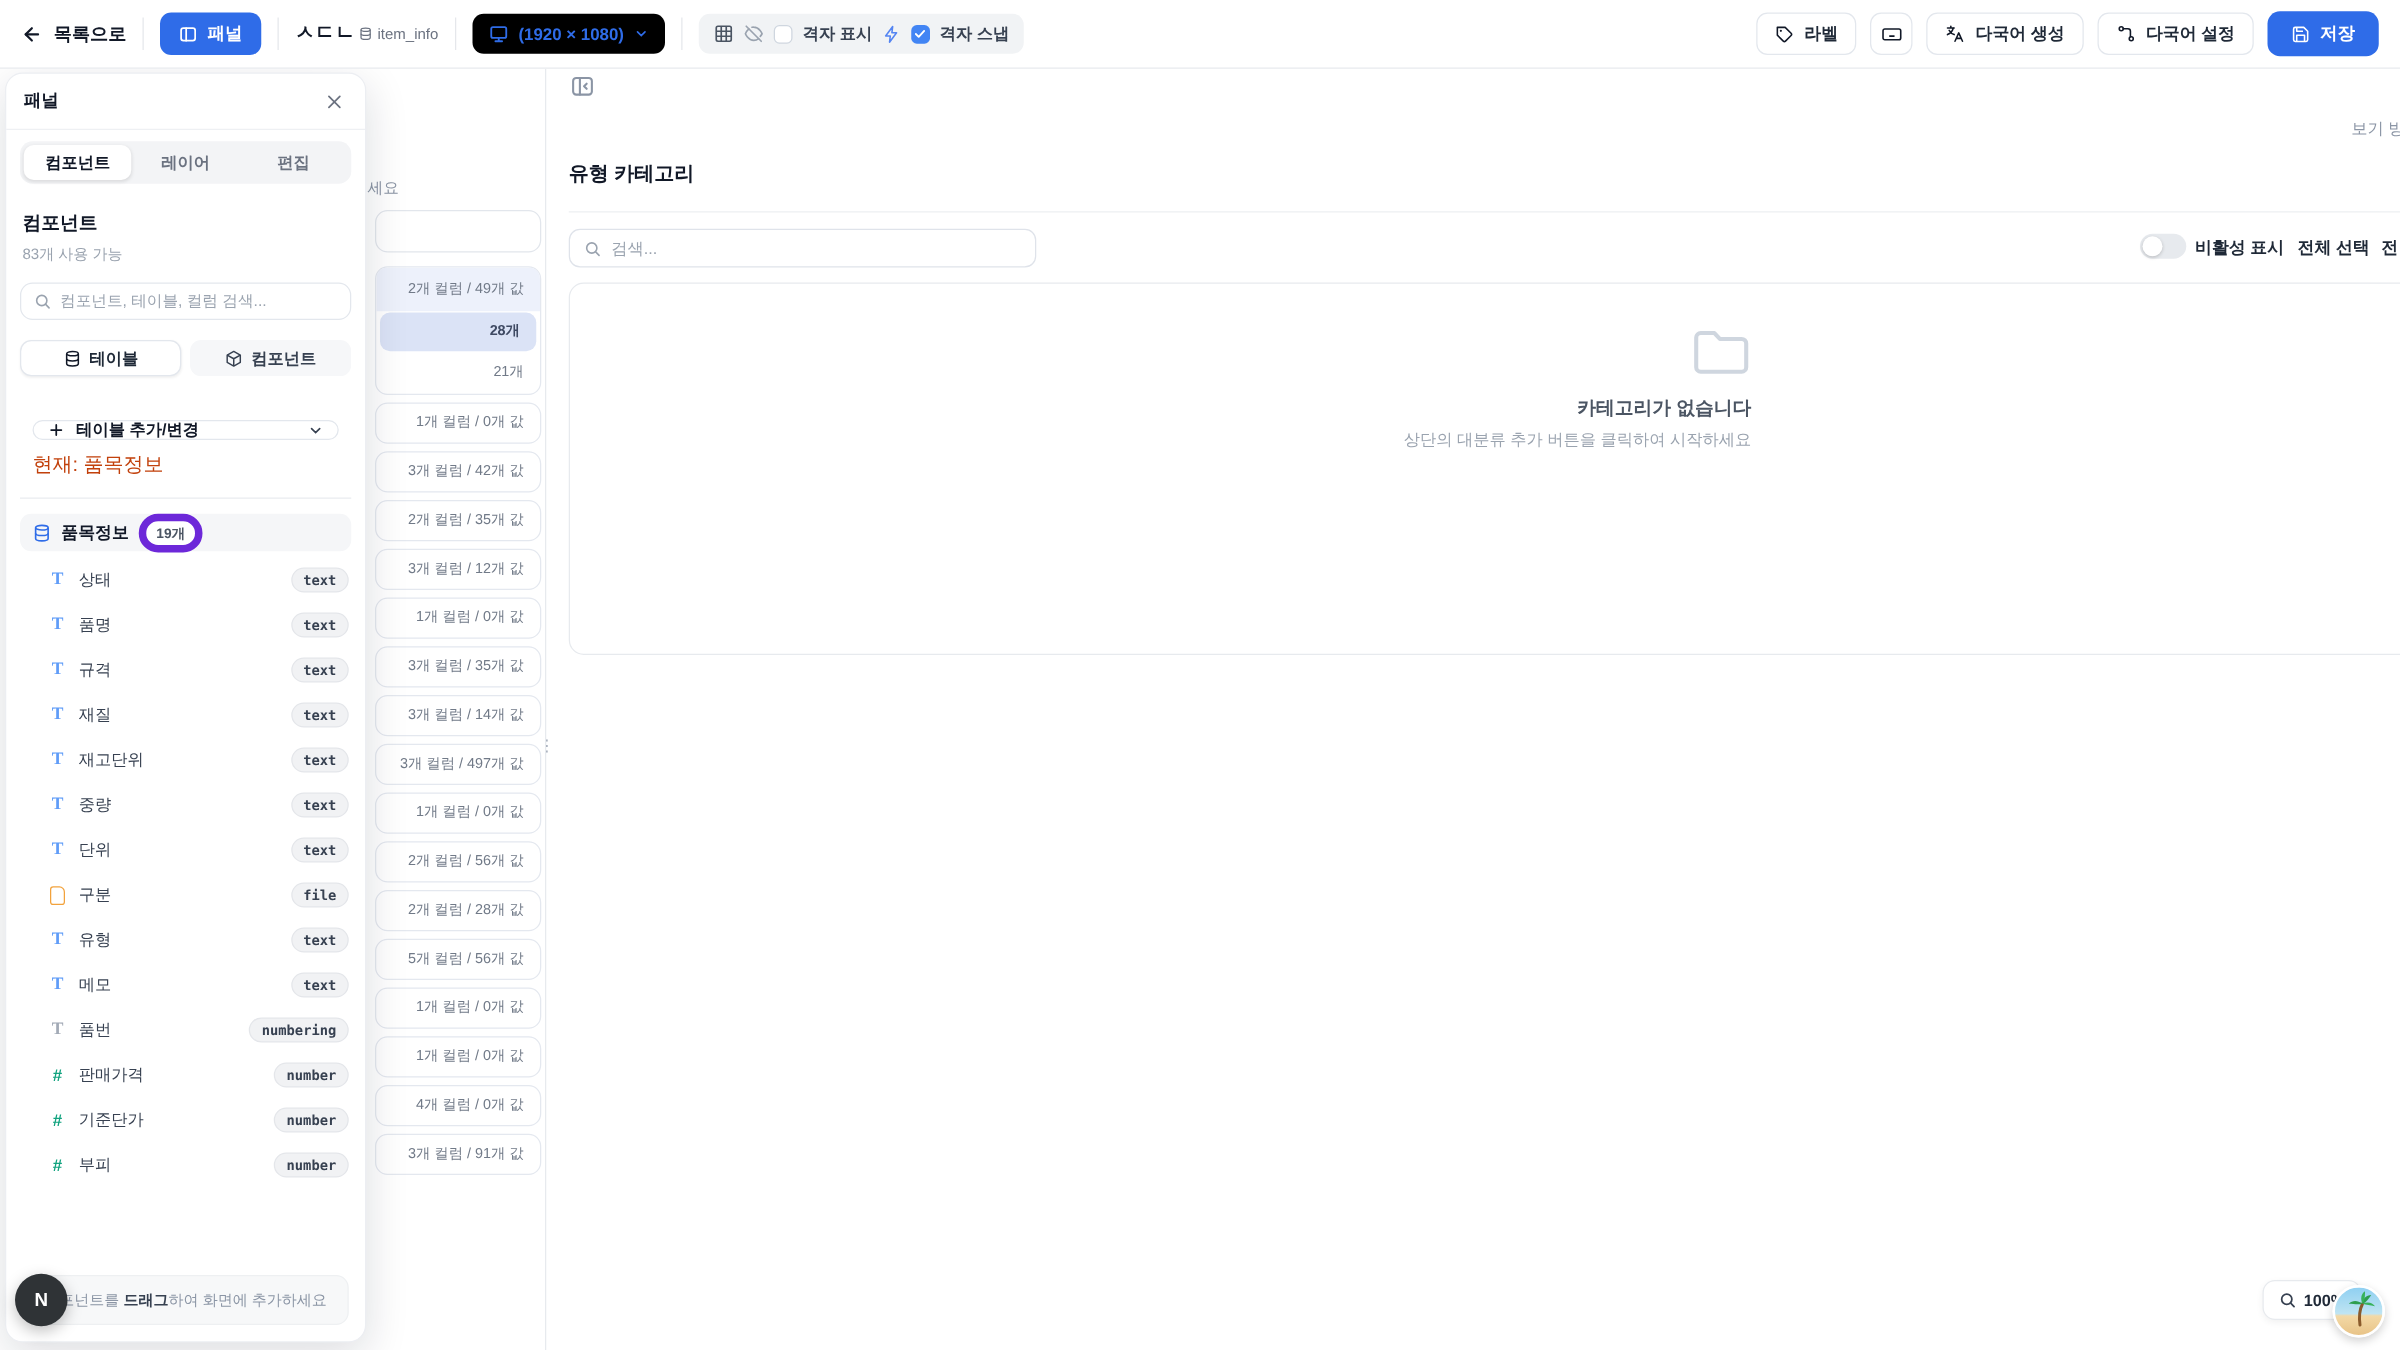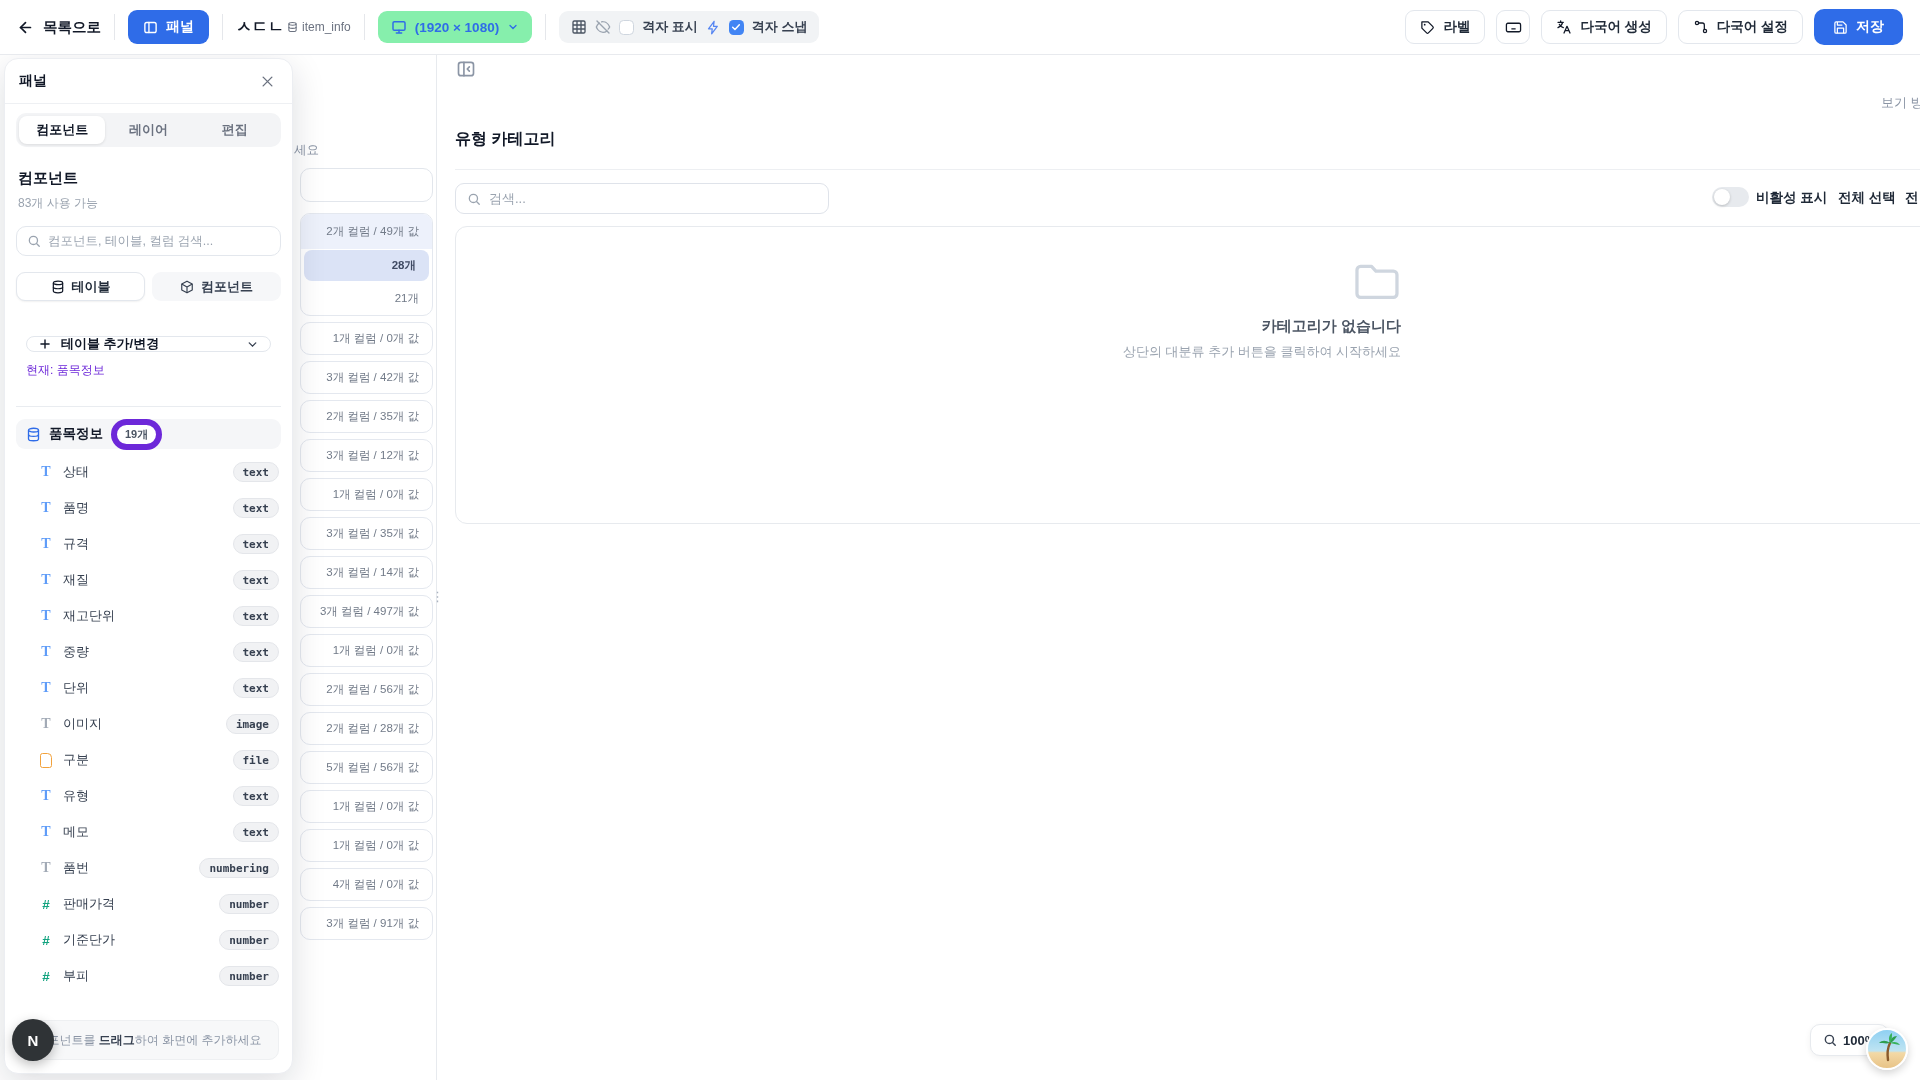--- a/index.html
+++ b/index.html
@@ -14,21 +14,21 @@
              gap:13px; z-index:40; }
   .vdiv { width:1px; height:26px; background:#e5e7eb; flex:none; }
   .back-group { display:flex; align-items:center; gap:9px; cursor:pointer; }
   .back-label { font-size:14.5px; font-weight:700; color:#111827; }
   .btn-blue { display:flex; align-items:center; gap:8px; background:#2f6ce8; color:#fff;
               border:none; border-radius:9px; height:34px; padding:0 15px; font-size:14px;
               font-weight:700; cursor:pointer; font-family:inherit; }
   .title-block { display:flex; flex-direction:row; justify-content:center; gap:3px; }
   .app-title { font-size:16px; font-weight:800; color:#111827; line-height:1; }
   .app-sub { display:flex; align-items:center; gap:4px; color:#6b7280; font-size:12px; line-height:1; }
-  .pill-res { display:flex; align-items:center; gap:8px; background:#86efac; color:#2f6ce8;
+  .pill-res { display:flex; align-items:center; gap:8px; background:#000000; color:#2f6ce8;
               border-radius:9px; height:32px; padding:0 13px; font-size:13.5px; font-weight:700;
               cursor:pointer; }
   .pill-grid { display:flex; align-items:center; gap:8px; background:#f1f3f5; color:#374151;
                border-radius:9px; height:32px; padding:0 12px; font-size:13px; font-weight:600; }
   .cb { width:15px; height:15px; border-radius:4.5px; flex:none; }
   .cb-off { background:#fff; border:1.5px solid #cfd6df; }
   .cb-on  { background:#4285f4; display:flex; align-items:center; justify-content:center; }
   .tb-right { margin-left:auto; display:flex; align-items:center; gap:11px; }
   .btn-ghost { display:flex; align-items:center; gap:8px; background:#fff; border:1px solid #e3e7ed;
                border-radius:9px; height:34px; padding:0 14px; font-size:13.5px; font-weight:700;
@@ -77,21 +77,21 @@
   .src-row { margin:16px 11px 0; display:flex; gap:7px; flex:none; }
   .src-btn { flex:1; height:29px; display:flex; align-items:center; justify-content:center; gap:7px;
              font-size:13px; font-weight:700; color:#1f2937; border-radius:9px; cursor:pointer;
              font-family:inherit; }
   .src-btn.active { background:#fff; border:1px solid #e3e7ed; box-shadow:0 1px 2px rgba(0,0,0,.06); }
   .src-btn.idle { background:#f6f7f9; border:1px solid transparent; color:#374151; font-weight:600; }
   .add-table { margin:35px 21px 0; height:16px; flex:none; border:1px solid #e3e7ed; border-radius:9px;
                background:#fff; display:flex; align-items:center; gap:9px; padding:0 11px; font-size:13px;
                font-weight:700; color:#111827; cursor:pointer; font-family:inherit; }
   .add-table .chev { margin-left:auto; color:#374151; }
-  .current-lbl { margin:10px 21px 12px; font-size:12px; color:#6d28d9; }
+  .current-lbl { margin:10px 21px 0; font-size:16px; color:#c2410c; }
   .panel-hr { margin:15px 11px 0; border:none; border-top:1px solid #e9ecf0; flex:none; }
   .tbl-head { margin:12px 11px 0; height:30px; flex:none; background:#f5f6f8; border-radius:9px;
               display:flex; align-items:center; gap:8px; padding:0 10px; }
   .tbl-name { font-size:13.5px; font-weight:800; color:#111827; }
   .tbl-badge { background:#fff; border:6px solid #6d28d9; border-radius:999px; font-size:11px;
                font-weight:700; color:#4b5563; padding:2px 8px; }
   .fields { margin:5px 11px 0; flex:none; }
   .frow { height:36px; display:flex; align-items:center; padding:0 2px 0 21px; cursor:grab; }
   .fld-icon { width:18px; display:flex; align-items:center; justify-content:center; }
   .fld-icon::before { font-family:"Liberation Serif", serif; font-weight:700; font-size:14px; }
@@ -477,25 +477,20 @@
         <span class="fname">중량</span>
         <span class="fbadge">text</span>
       </div>
 
       <div class="frow">
         <span class="fld-icon" data-icon="text-blue"></span>
         <span class="fname">단위</span>
         <span class="fbadge">text</span>
       </div>
 
-      <div class="frow">
-        <span class="fld-icon" data-icon="text-gray"></span>
-        <span class="fname">이미지</span>
-        <span class="fbadge">image</span>
-      </div>
 
       <div class="frow">
         <span class="fld-icon" data-icon="file-orange"></span>
         <span class="fname">구분</span>
         <span class="fbadge">file</span>
       </div>
 
       <div class="frow">
         <span class="fld-icon" data-icon="text-blue"></span>
         <span class="fname">유형</span>

